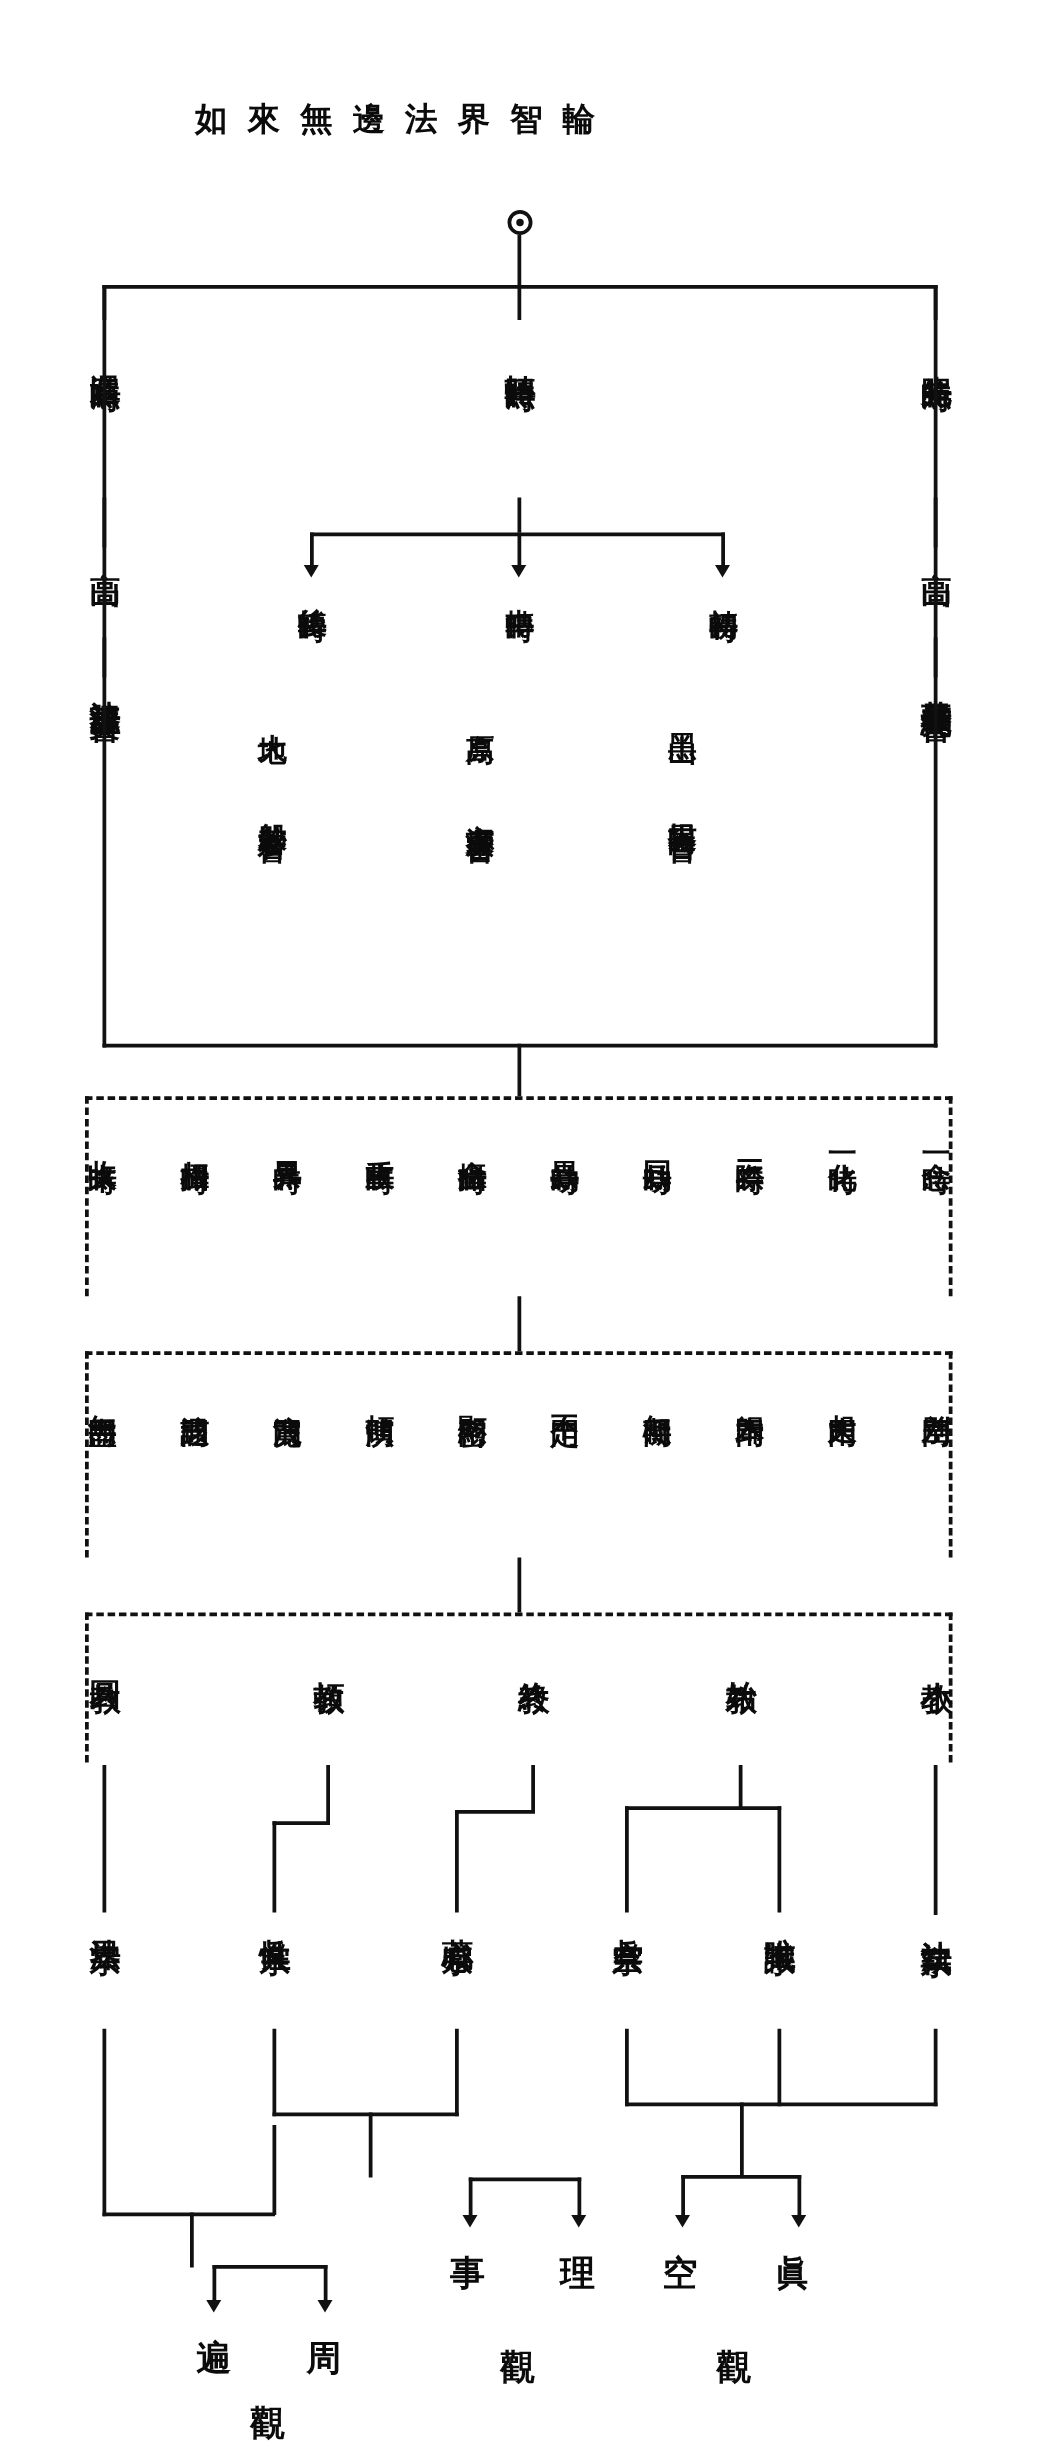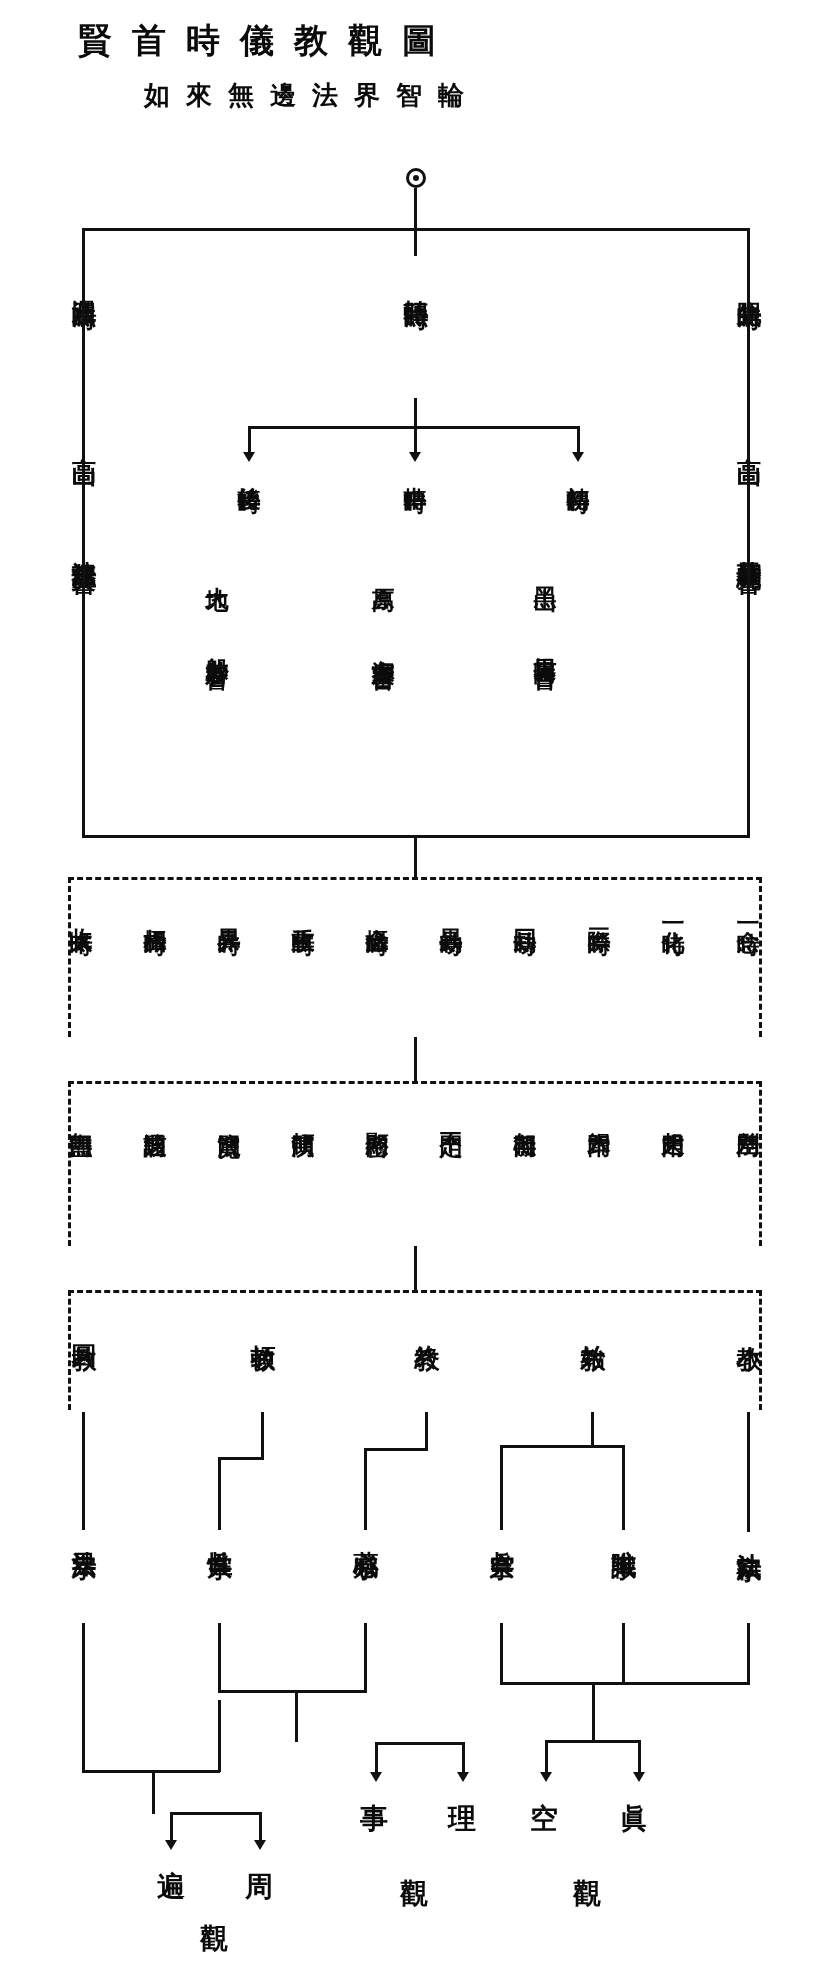--- a/index.html
+++ b/index.html
@@ -82,22 +82,21 @@
     box-sizing: border-box;
   }
   .lbl-md { font-size: 23px; }
   .lbl-lg { font-size: 25px; }
 </style>
 </head>
 <body>
 
 <div id="sheet">
 
-  <div class="htext title1" style="left:78px; top:18px;">賢首時儀教觀圖</div>
-  <div class="htext title2" style="left:144px; top:78px;">如來無邊法界智輪</div>
+  <div class="htext title2" style="left:156px; top:78px;">如來無邊法界智輪</div>
 
   <div class="ring" style="left:406px; top:168px;"></div>
 
   <div class="ln lnv" style="left:414px; top:188px; height:40px;"></div>
 
   <div class="ln lnh" style="left:82px; top:228px; width:668px;"></div>
   <div class="ln lnv" style="left:82px; top:228px; height:28px;"></div>
   <div class="ln lnv" style="left:747px; top:228px; height:28px;"></div>
   <div class="ln lnv" style="left:414px; top:228px; height:28px;"></div>
 

